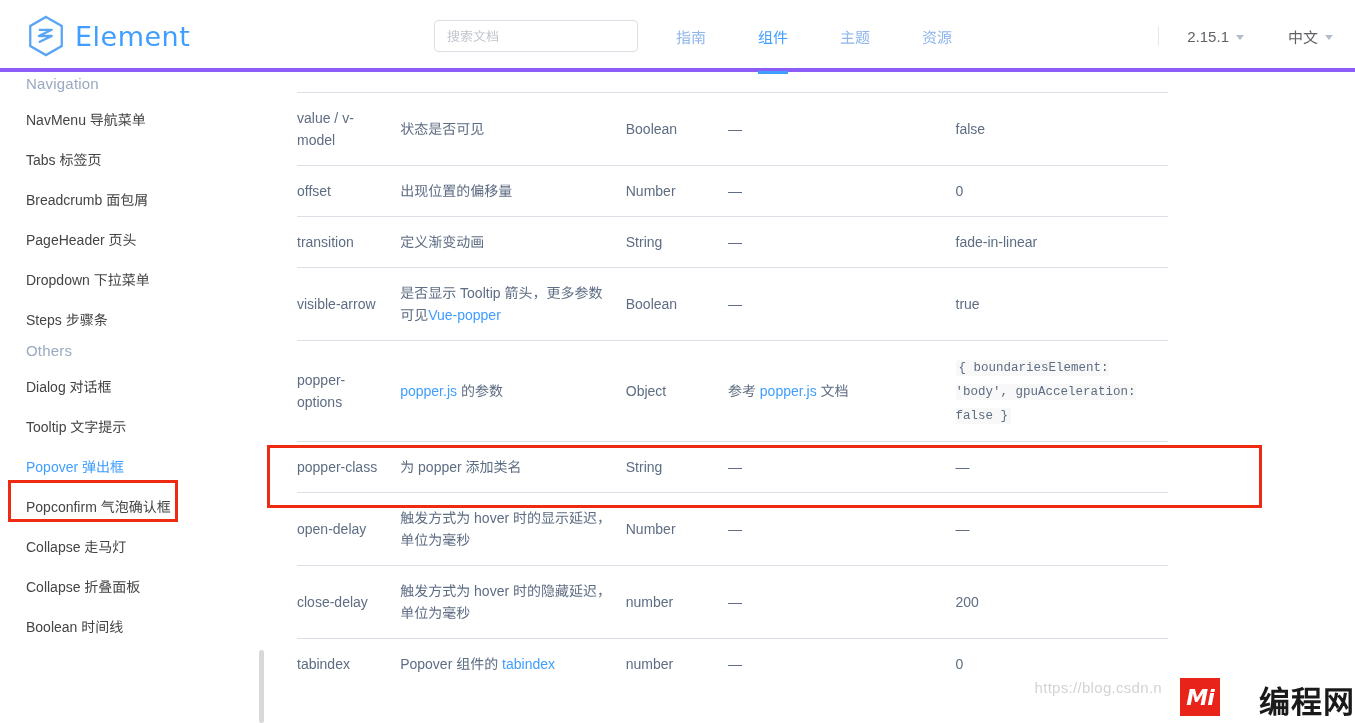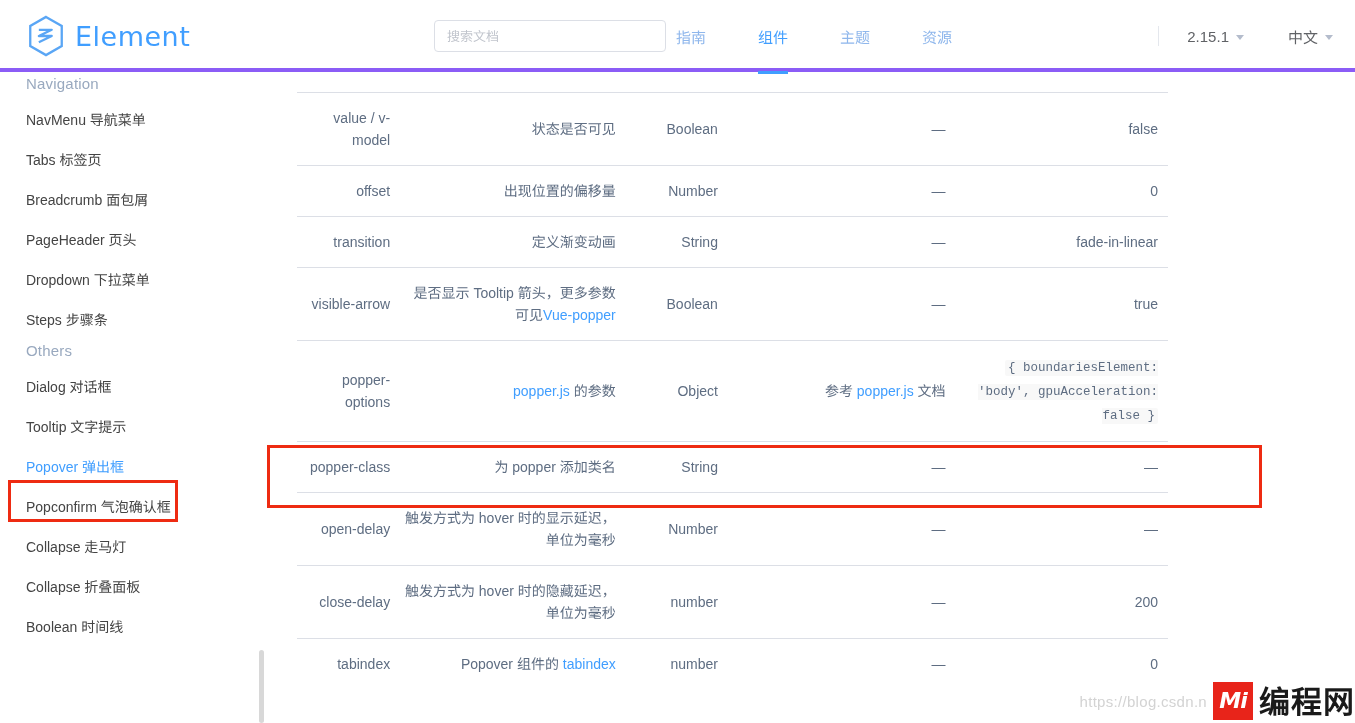--- a/index.html
+++ b/index.html
@@ -26,21 +26,21 @@
     display: flex; align-items: center; gap: 9px;
   }
   .logo-mark { width: 40px; height: 42px; display: block; }
   .logo-text {
     font-size: 27px; letter-spacing: .5px;
     color: #409eff; font-weight: 400;
     font-family: "DejaVu Sans", sans-serif;
   }
   .search-box {
     position: absolute; left: 434px; top: 20px;
-    width: 232px; height: 32px;
+    width: 204px; height: 32px;
     border: 1px solid #dcdfe6; border-radius: 4px;
     background: #fff;
     font-size: 13px; color: #c0c4cc;
     padding: 0 12px;
     line-height: 30px;
     font-family: "Liberation Sans", sans-serif;
     outline: none;
   }
   .search-box::placeholder { color: #c0c4cc; }
 
@@ -103,21 +103,21 @@
   .content {
     position: absolute; left: 266px; top: 73px;
     width: 1089px; height: 650px; overflow: hidden;
     background: #fff;
   }
   table.api {
     position: absolute; left: 31px; top: 19px;
     width: 871px; border-collapse: collapse;
     font-size: 14px; color: #5e6d82;
   }
-  table.api tr { border-top: 1px solid #dcdfe6; text-align: right; }
+  table.api tr { border-top: 1px solid #dcdfe6; }
   table.api tr:first-child { border-top: 1px solid #dcdfe6; }
   table.api td {
     padding: 14px 10px 14px 0; vertical-align: middle;
     line-height: 22px;
   }
   td.c-param { width: 102px; padding-left: 10px; }
   td.c-desc  { width: 223px; }
   td.c-type  { width: 101px; }
   td.c-acc   { width: 225px; }
   td.c-def   { width: 210px; }
@@ -133,38 +133,38 @@
   .anno {
     position: absolute; border: 3px solid #ee2b12;
     pointer-events: none; z-index: 30; background: transparent;
   }
   #anno-sidebar { left: 8px; top: 480px; width: 170px; height: 42px; }
   #anno-row { left: 267px; top: 445px; width: 995px; height: 63px; }
 
   
   .watermark {
     position: absolute; right: 0; bottom: 0;
-    display: flex; align-items: center; gap: 6px; z-index: 20;
+    display: flex; align-items: flex-start; gap: 18px; z-index: 20;
   }
   .wm-url {
     font-size: 15px; color: #d3d3d3;
     font-family: "Liberation Sans", sans-serif;
     letter-spacing: .3px; position: relative; top: 1px;
   }
   .wm-logo {
     width: 40px; height: 38px; background: #e8241a;
     display: flex; align-items: center; justify-content: center;
     color: #fff; font-size: 22px; font-style: italic; font-weight: bold;
     font-family: "DejaVu Sans", sans-serif;
     letter-spacing: -1px;
   }
   .wm-text {
     font-size: 31px; font-weight: bold; color: #1a1a1a;
     font-family: "DejaVu Sans", sans-serif; letter-spacing: 1px;
-    position: relative; top: -1px;
+    position: relative; top: -1px; margin-left: 21px;
   }
 </style>
 </head>
 <body>
 
 <div class="page">
 
   <div class="header">
 
     <div class="logo-wrap">

